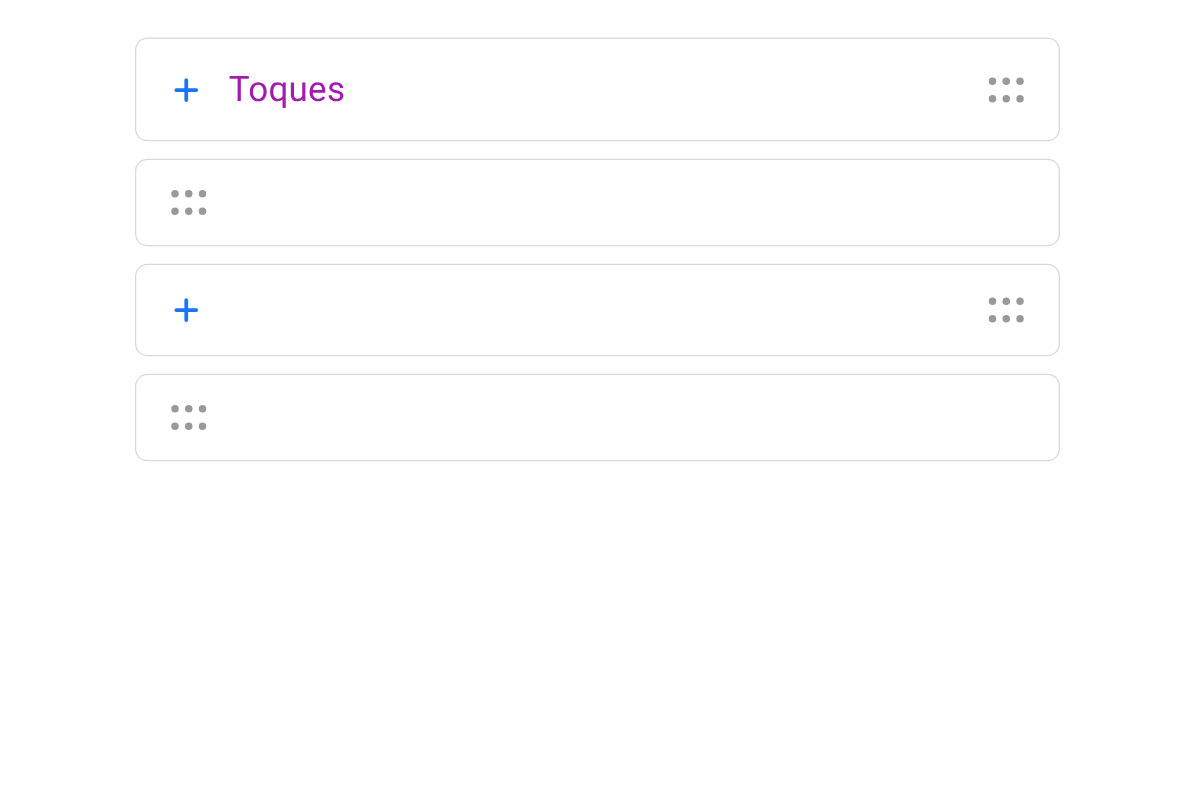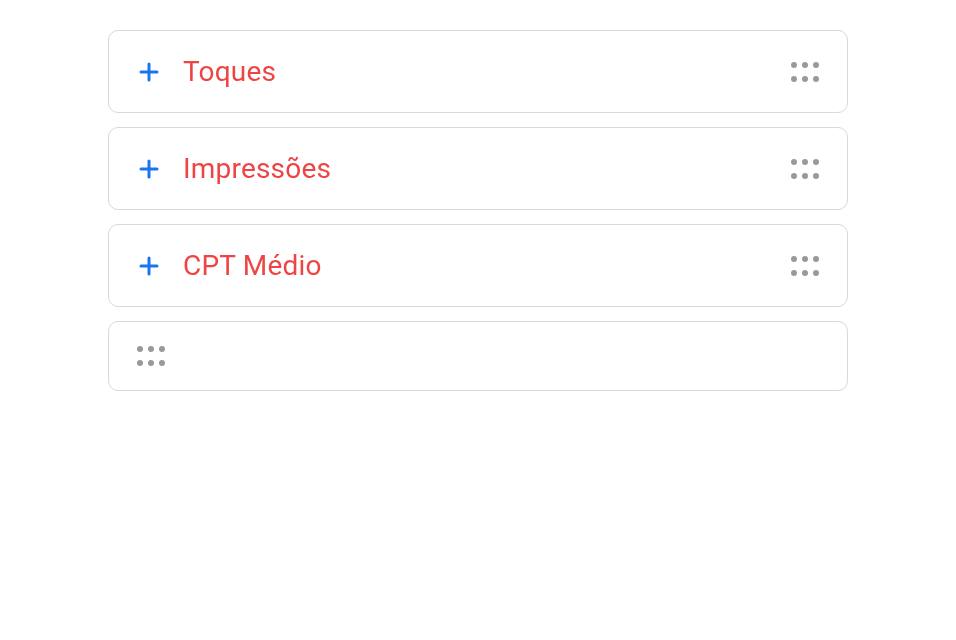--- a/index.html
+++ b/index.html
@@ -49,21 +49,21 @@
       color: #1976f2;
     }
     
     .plus-icon svg {
       width: 24px;
       height: 24px;
     }
     
     .item-label {
       font-size: 28px;
-      color: #ef4444;
+      color: #a21caf;
       font-weight: 400;
       letter-spacing: 0.2px;
     }
     
     .drag-handle {
       width: 28px;
       height: 20px;
       display: flex;
       flex-direction: column;
       justify-content: space-between;
@@ -106,29 +106,20 @@
       </div>
       <div class="drag-row">
         <div class="drag-dot"></div>
           <div class="drag-dot"></div>
           <div class="drag-dot"></div>
       </div>
     </div>
   </div>
 
   <div class="list-item">
-    <div class="item-left">
-      <span class="plus-icon">
-        <svg viewBox="0 0 24 24" fill="none" stroke="currentColor" stroke-width="3" stroke-linecap="round">
-          <line x1="12" y1="4" x2="12" y2="20"></line>
-          <line x1="4" y1="12" x2="20" y2="12"></line>
-        </svg>
-      </span>
-      <span class="item-label">Impressões</span>
-    </div>
     <div class="drag-handle">
       <div class="drag-row">
         <div class="drag-dot"></div>
           <div class="drag-dot"></div>
           <div class="drag-dot"></div>
       </div>
       <div class="drag-row">
         <div class="drag-dot"></div>
           <div class="drag-dot"></div>
           <div class="drag-dot"></div>
@@ -137,21 +128,20 @@
   </div>
 
   <div class="list-item">
     <div class="item-left">
       <span class="plus-icon">
         <svg viewBox="0 0 24 24" fill="none" stroke="currentColor" stroke-width="3" stroke-linecap="round">
           <line x1="12" y1="4" x2="12" y2="20"></line>
           <line x1="4" y1="12" x2="20" y2="12"></line>
         </svg>
       </span>
-      <span class="item-label">CPT Médio</span>
     </div>
     <div class="drag-handle">
       <div class="drag-row">
         <div class="drag-dot"></div>
           <div class="drag-dot"></div>
           <div class="drag-dot"></div>
       </div>
       <div class="drag-row">
         <div class="drag-dot"></div>
           <div class="drag-dot"></div>

